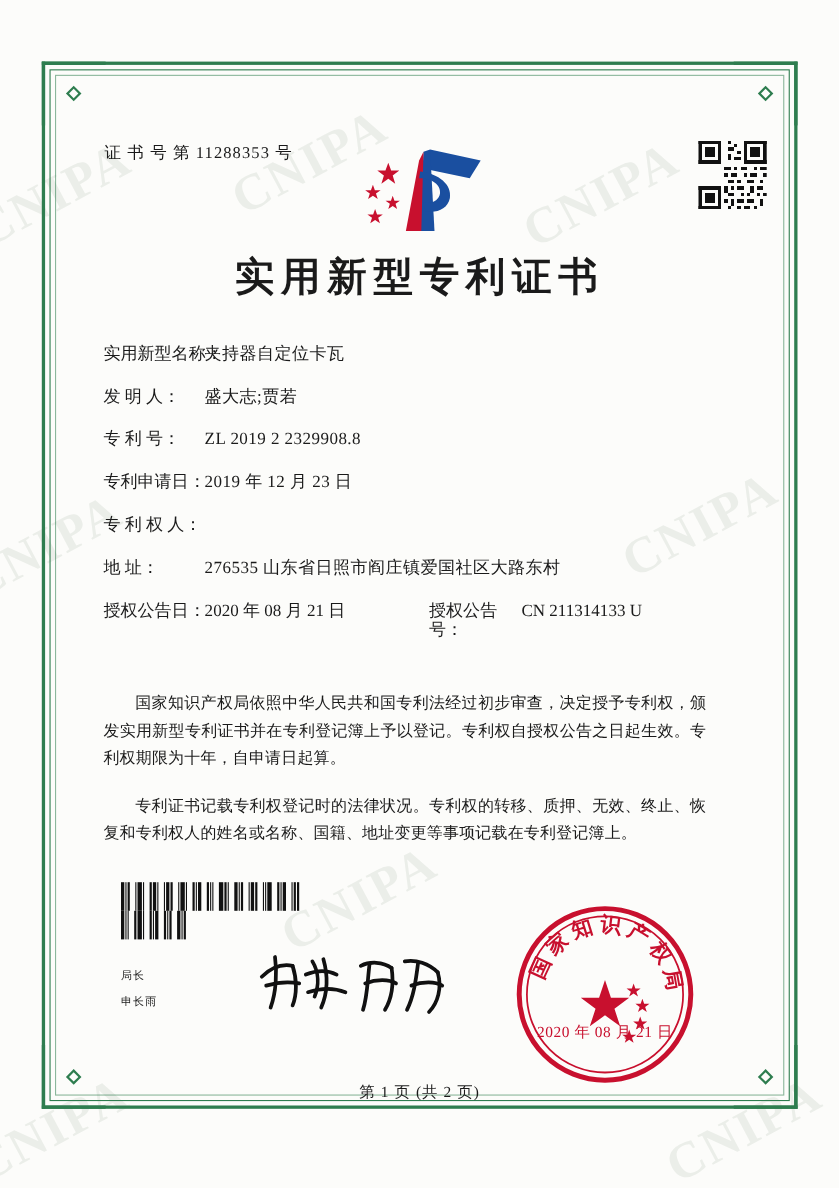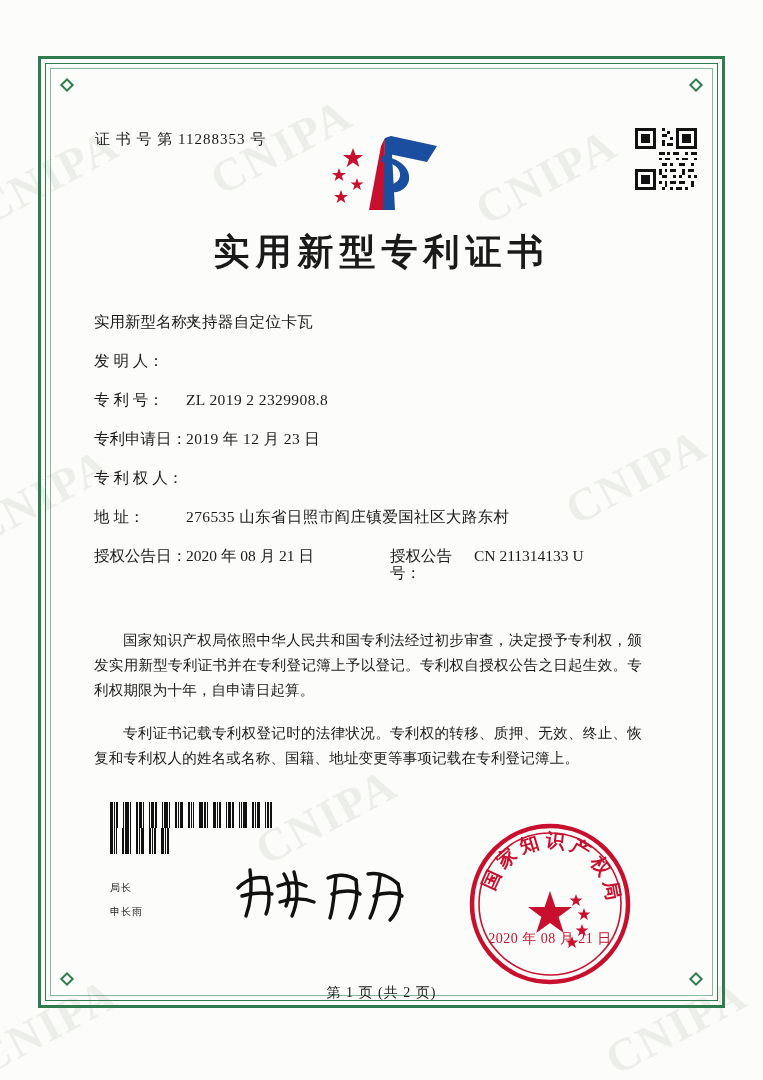--- a/index.html
+++ b/index.html
@@ -321,20 +321,21 @@
 
   <div class="title">实用新型专利证书</div>
 
   <div class="fields">
     <div class="row">
       <div class="lab">实用新型名称：</div>
       <div class="val">夹持器自定位卡瓦</div>
     </div>
     <div class="row">
       <div class="lab">发 明 人：</div>
+      <div class="val">盛大志;贾若</div>
     </div>
     <div class="row">
       <div class="lab">专 利 号：</div>
       <div class="val">ZL 2019 2 2329908.8</div>
     </div>
     <div class="row">
       <div class="lab">专利申请日：</div>
       <div class="val">2019 年 12 月 23 日</div>
     </div>
     <div class="row">

